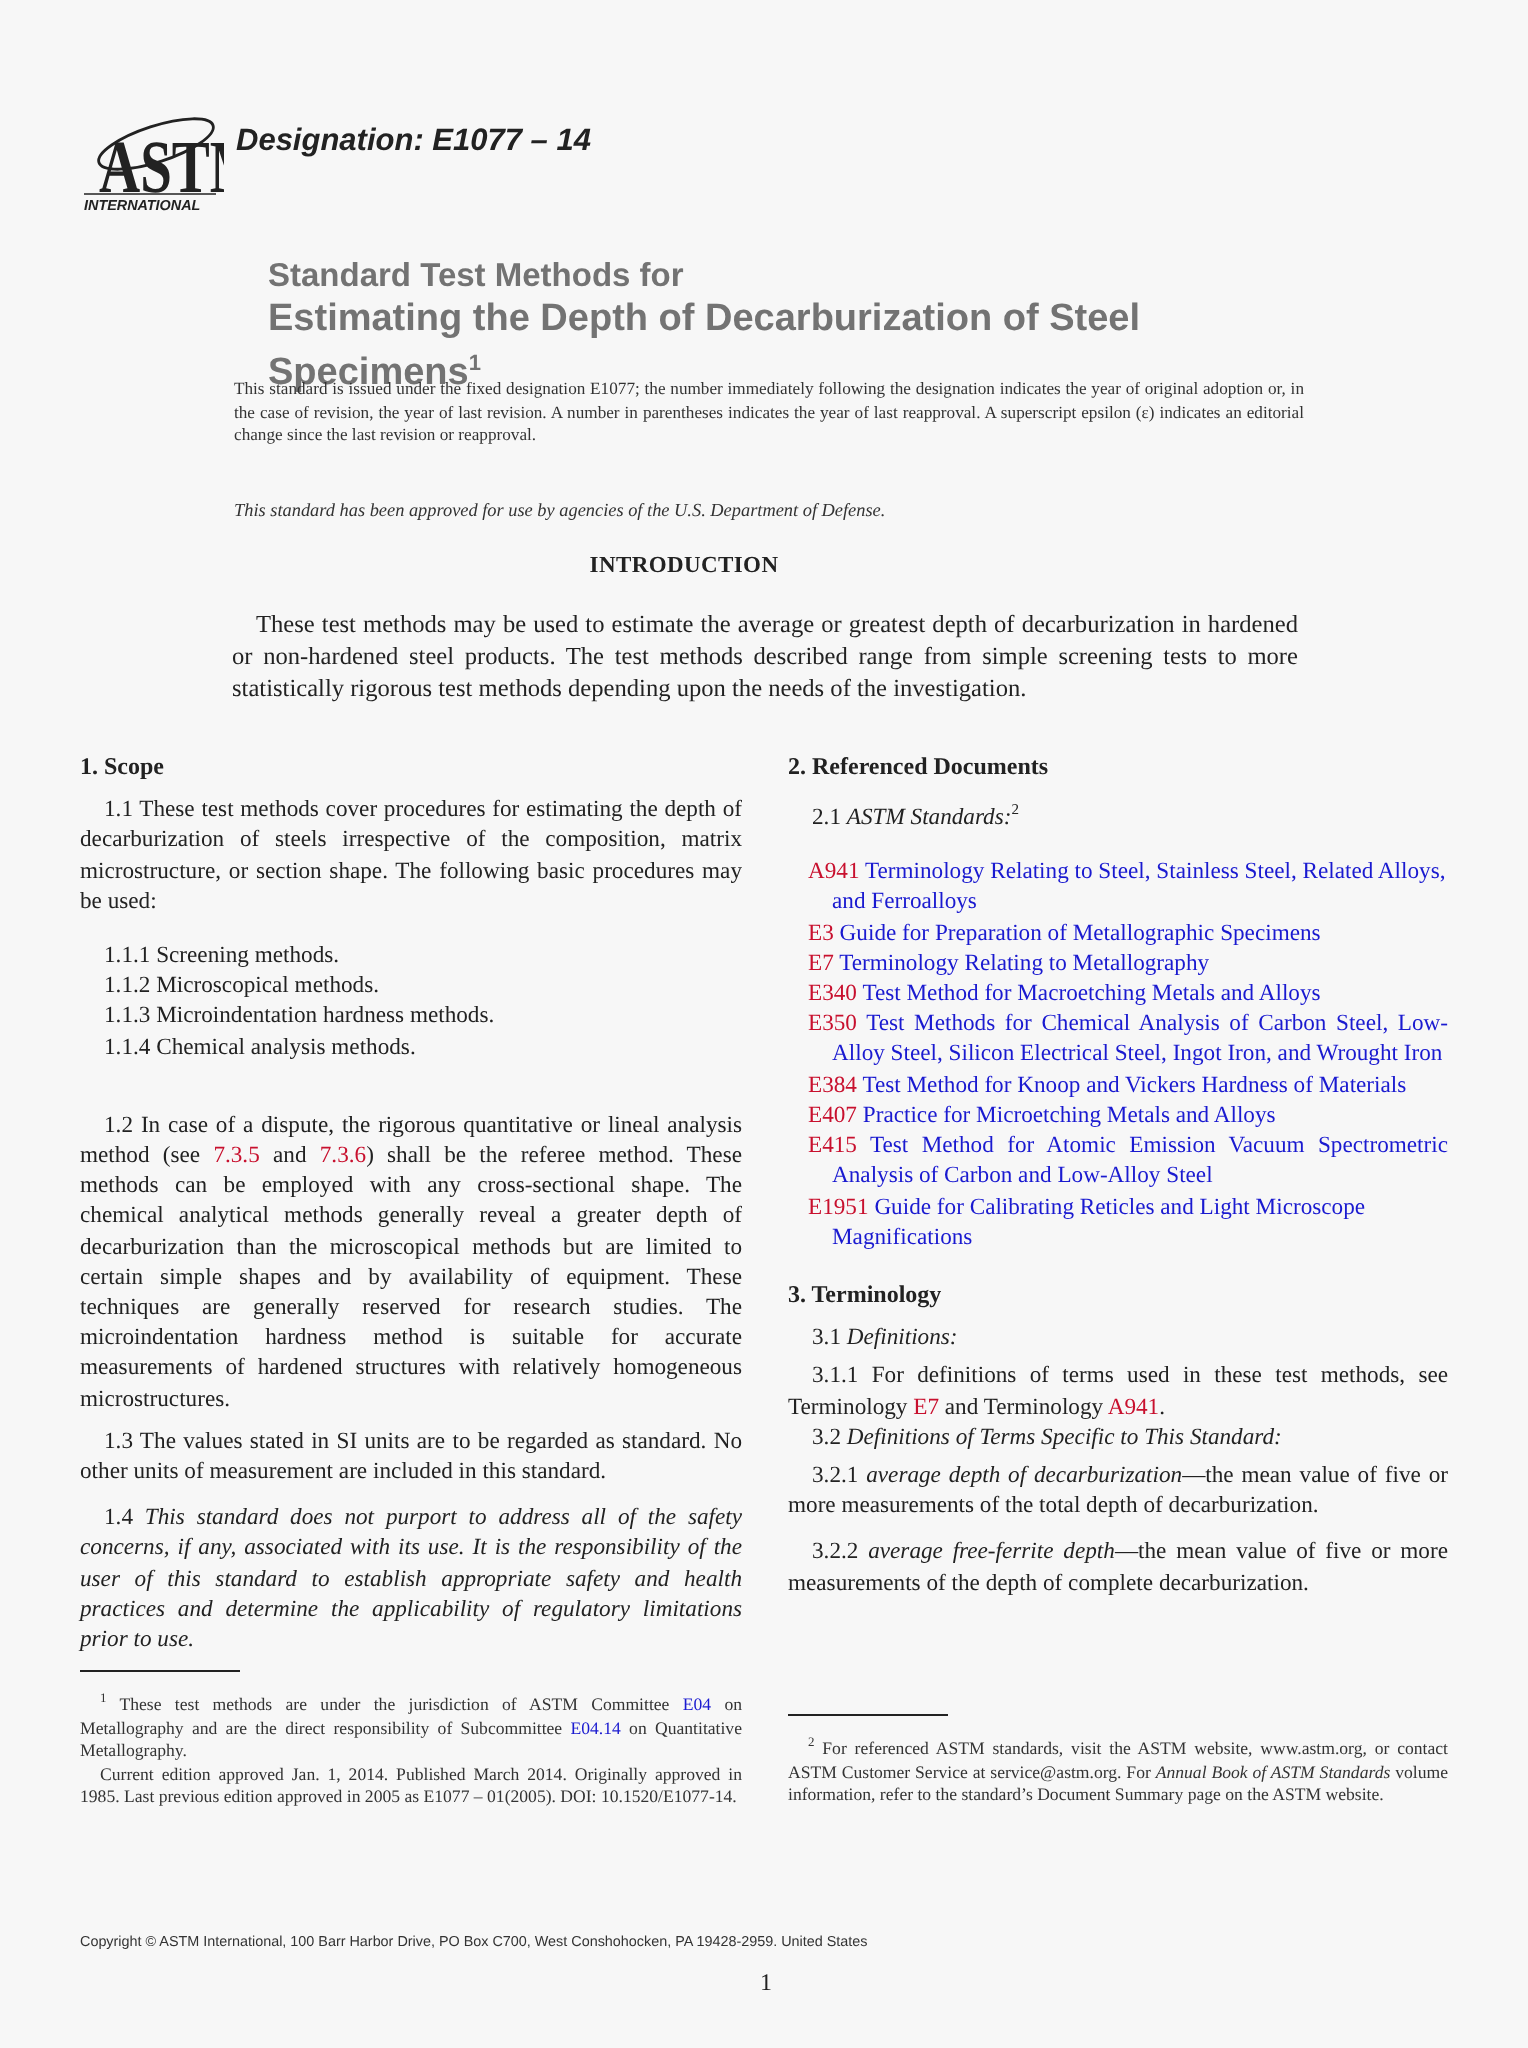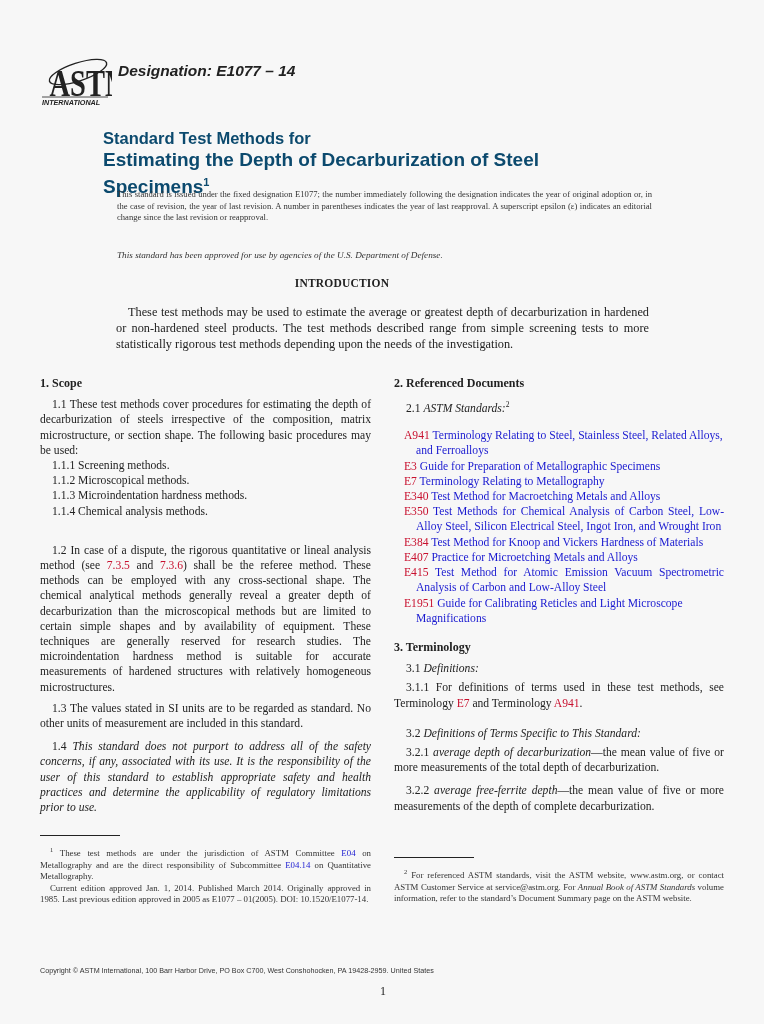--- a/index.html
+++ b/index.html
@@ -9,22 +9,22 @@
     font-family: "Liberation Serif", serif;
     position: relative;
   }
   .abs { position: absolute; }
   .logo { left: 40px; top: 46px; width: 72px; height: 60px; }
   .designation {
     left: 118px; top: 62px; font-family: "Liberation Sans", sans-serif;
     font-weight: bold; font-size: 15.5px; color: #222; font-style: italic;
   }
   .title {
-    left: 103px; top: 127px; font-family: "Liberation Sans", sans-serif;
-    font-weight: bold; color: #0c4a6e; line-height: 22px;
+    left: 134px; top: 127px; font-family: "Liberation Sans", sans-serif;
+    font-weight: bold; color: #737373; line-height: 22px;
   }
   .title .t1 { font-size: 16.5px; display:block; }
   .title .t2 { font-size: 19px; display:block; }
   .title sup { font-size: 11px; vertical-align: 7px; }
   .notice {
     left: 117px; top: 189px; width: 535px; font-size: 8.6px; line-height: 11.6px;
     color: #333; text-align: justify;
   }
   .dod { left: 117px; top: 250px; font-size: 9.2px; font-style: italic; color: #333; }
   .intro-h {
@@ -79,21 +79,21 @@
 </div>
 
 <div class="abs notice">This standard is issued under the fixed designation E1077; the number immediately following the designation indicates the year of original adoption or, in the case of revision, the year of last revision. A number in parentheses indicates the year of last reapproval. A superscript epsilon (ε) indicates an editorial change since the last revision or reapproval.</div>
 <div class="abs dod">This standard has been approved for use by agencies of the U.S. Department of Defense.</div>
 
 <div class="abs intro-h">INTRODUCTION</div>
 <div class="abs intro-p">These test methods may be used to estimate the average or greatest depth of decarburization in hardened or non-hardened steel products. The test methods described range from simple screening tests to more statistically rigorous test methods depending upon the needs of the investigation.</div>
 
 <div class="abs col col-left">
   <div class="h2">1. Scope</div>
-  <div class="p" style="margin-bottom:0">1.1 These test methods cover procedures for estimating the depth of decarburization of steels irrespective of the composition, matrix microstructure, or section shape. The following basic procedures may be used:</div>
+  <div class="p" style="margin-bottom:12px">1.1 These test methods cover procedures for estimating the depth of decarburization of steels irrespective of the composition, matrix microstructure, or section shape. The following basic procedures may be used:</div>
   <div class="li">1.1.1 Screening methods.</div>
   <div class="li">1.1.2 Microscopical methods.</div>
   <div class="li">1.1.3 Microindentation hardness methods.</div>
   <div class="li" style="margin-bottom:24px">1.1.4 Chemical analysis methods.</div>
   <div class="p" style="margin-bottom:6px"><span>1.2 In case of a dispute, the rigorous quantitative or lineal analysis method (see </span><span class="red">7.3.5</span><span> and </span><span class="red">7.3.6</span><span>) shall be the referee method. These methods can be employed with any cross-sectional shape. The chemical analytical methods generally reveal a greater depth of decarburization than the microscopical methods but are limited to certain simple shapes and by availability of equipment. These techniques are generally reserved for research studies. The microindentation hardness method is suitable for accurate measurements of hardened structures with relatively homogeneous microstructures.</span></div>
   <div class="p" style="margin-bottom:8px">1.3 The values stated in SI units are to be regarded as standard. No other units of measurement are included in this standard.</div>
   <div class="p"><span>1.4 </span><span class="it">This standard does not purport to address all of the safety concerns, if any, associated with its use. It is the responsibility of the user of this standard to establish appropriate safety and health practices and determine the applicability of regulatory limitations prior to use.</span></div>
 </div>
 
 <div class="abs col col-right">
@@ -104,21 +104,21 @@
   <div class="ref"><span class="red">E7</span> <span class="blue">Terminology Relating to Metallography</span></div>
   <div class="ref"><span class="red">E340</span> <span class="blue">Test Method for Macroetching Metals and Alloys</span></div>
   <div class="ref just"><span class="red">E350</span> <span class="blue">Test Methods for Chemical Analysis of Carbon Steel, Low-Alloy Steel, Silicon Electrical Steel, Ingot Iron, and Wrought Iron</span></div>
   <div class="ref just"><span class="red">E384</span> <span class="blue">Test Method for Knoop and Vickers Hardness of Materials</span></div>
   <div class="ref"><span class="red">E407</span> <span class="blue">Practice for Microetching Metals and Alloys</span></div>
   <div class="ref just"><span class="red">E415</span> <span class="blue">Test Method for Atomic Emission Vacuum Spectrometric Analysis of Carbon and Low-Alloy Steel</span></div>
   <div class="ref" style="margin-bottom:14px"><span class="red">E1951</span> <span class="blue">Guide for Calibrating Reticles and Light Microscope Magnifications</span></div>
 
   <div class="h2">3. Terminology</div>
   <div class="p"><span>3.1 </span><span class="it">Definitions:</span></div>
-  <div class="p" style="margin-bottom:15px"><span>3.1.1 For definitions of terms used in these test methods, see Terminology </span><span class="red">E7</span><span> and Terminology </span><span class="red">A941</span><span>.</span></div>
+  <div class="p" style="margin-bottom:0"><span>3.1.1 For definitions of terms used in these test methods, see Terminology </span><span class="red">E7</span><span> and Terminology </span><span class="red">A941</span><span>.</span></div>
   <div class="p"><span>3.2 </span><span class="it">Definitions of Terms Specific to This Standard:</span></div>
   <div class="p" style="margin-bottom:8px"><span>3.2.1 </span><span class="it">average depth of decarburization</span><span>—the mean value of five or more measurements of the total depth of decarburization.</span></div>
   <div class="p"><span>3.2.2 </span><span class="it">average free-ferrite depth</span><span>—the mean value of five or more measurements of the depth of complete decarburization.</span></div>
 </div>
 
 <div class="abs fn fn-left">
   <div class="fn-rule"></div>
   <div class="ind"><sup>1</sup><span> These test methods are under the jurisdiction of ASTM Committee </span><span class="blue">E04</span><span> on Metallography and are the direct responsibility of Subcommittee </span><span class="blue">E04.14</span><span> on Quantitative Metallography.</span></div>
   <div class="ind">Current edition approved Jan. 1, 2014. Published March 2014. Originally approved in 1985. Last previous edition approved in 2005 as E1077 – 01(2005). DOI: 10.1520/E1077-14.</div>
 </div>

